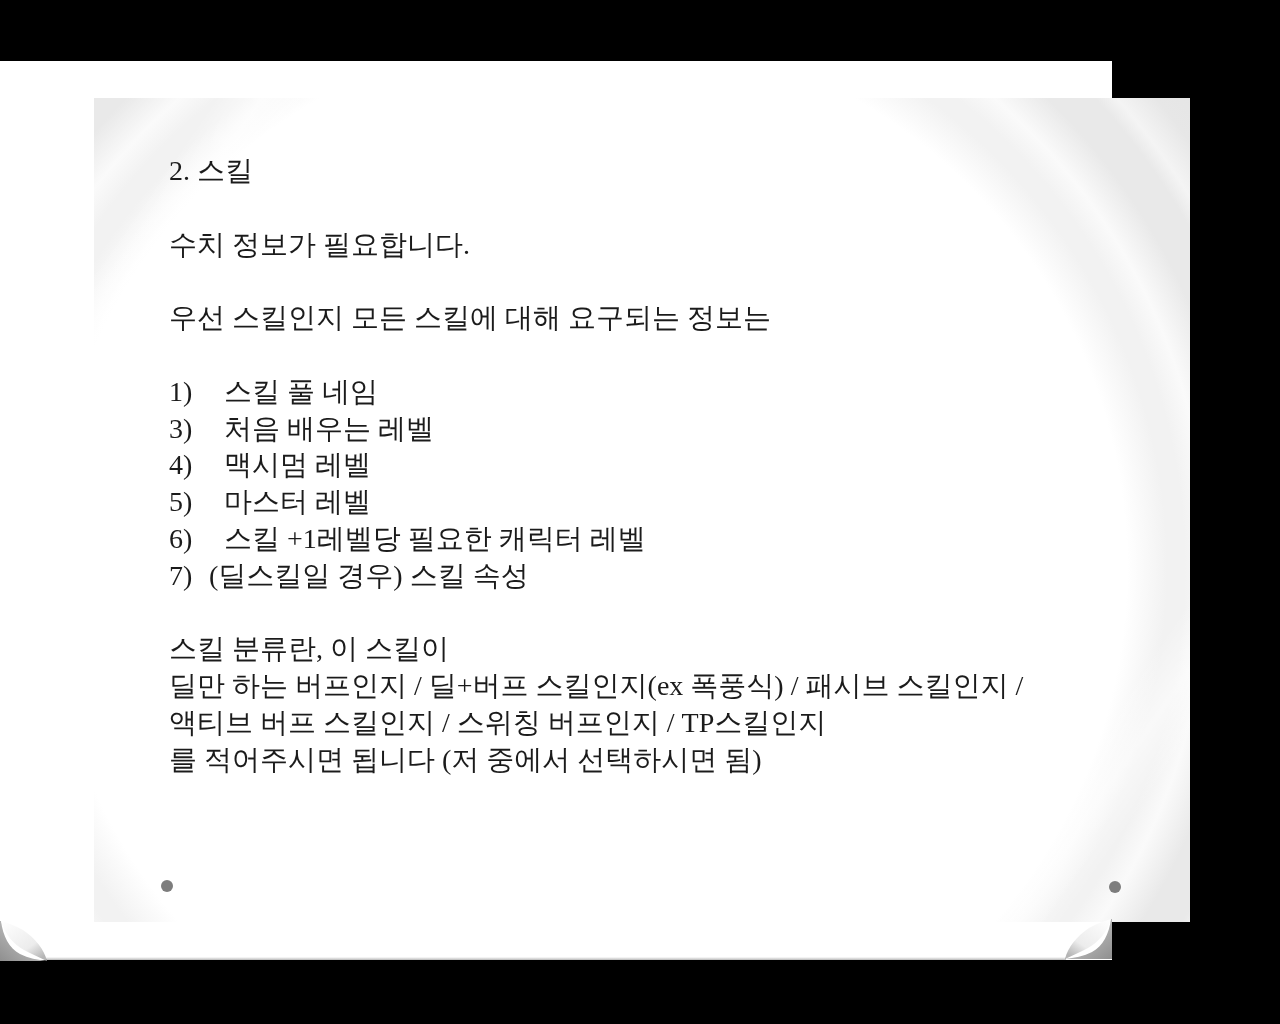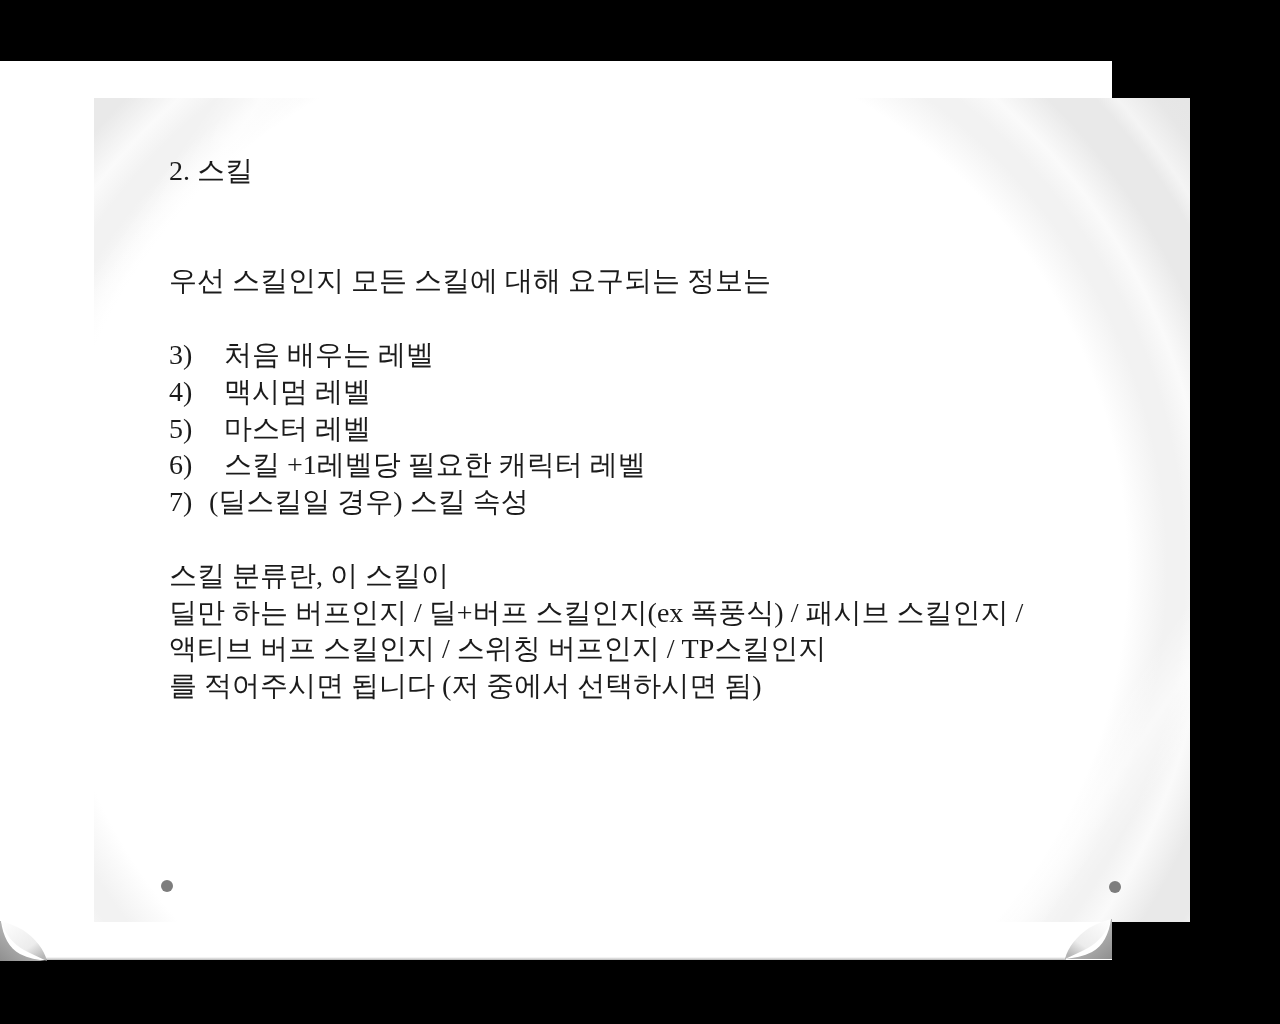--- a/index.html
+++ b/index.html
@@ -64,24 +64,28 @@
 <div class="letterbox-top"></div>
 <div class="letterbox-bottom"></div>
 
 <div class="page">
 
   <div class="slide">
 
     <div class="text-block">
       <div class="line">2. 스킬</div>
       <div class="line"></div>
+      <div class="line">수치 정보가 필요합니다.</div>
       <div class="line"></div>
       <div class="line">우선 스킬인지 모든 스킬에 대해 요구되는 정보는</div>
       <div class="line"></div>
 
+      <div class="line list-row">
+        <span class="num">1)</span><span class="item-text">스킬 풀 네임</span>
+      </div>
       <div class="line list-row">
         <span class="num">3)</span><span class="item-text">처음 배우는 레벨</span>
       </div>
       <div class="line list-row">
         <span class="num">4)</span><span class="item-text">맥시멈 레벨</span>
       </div>
       <div class="line list-row">
         <span class="num">5)</span><span class="item-text">마스터 레벨</span>
       </div>
       <div class="line list-row">

